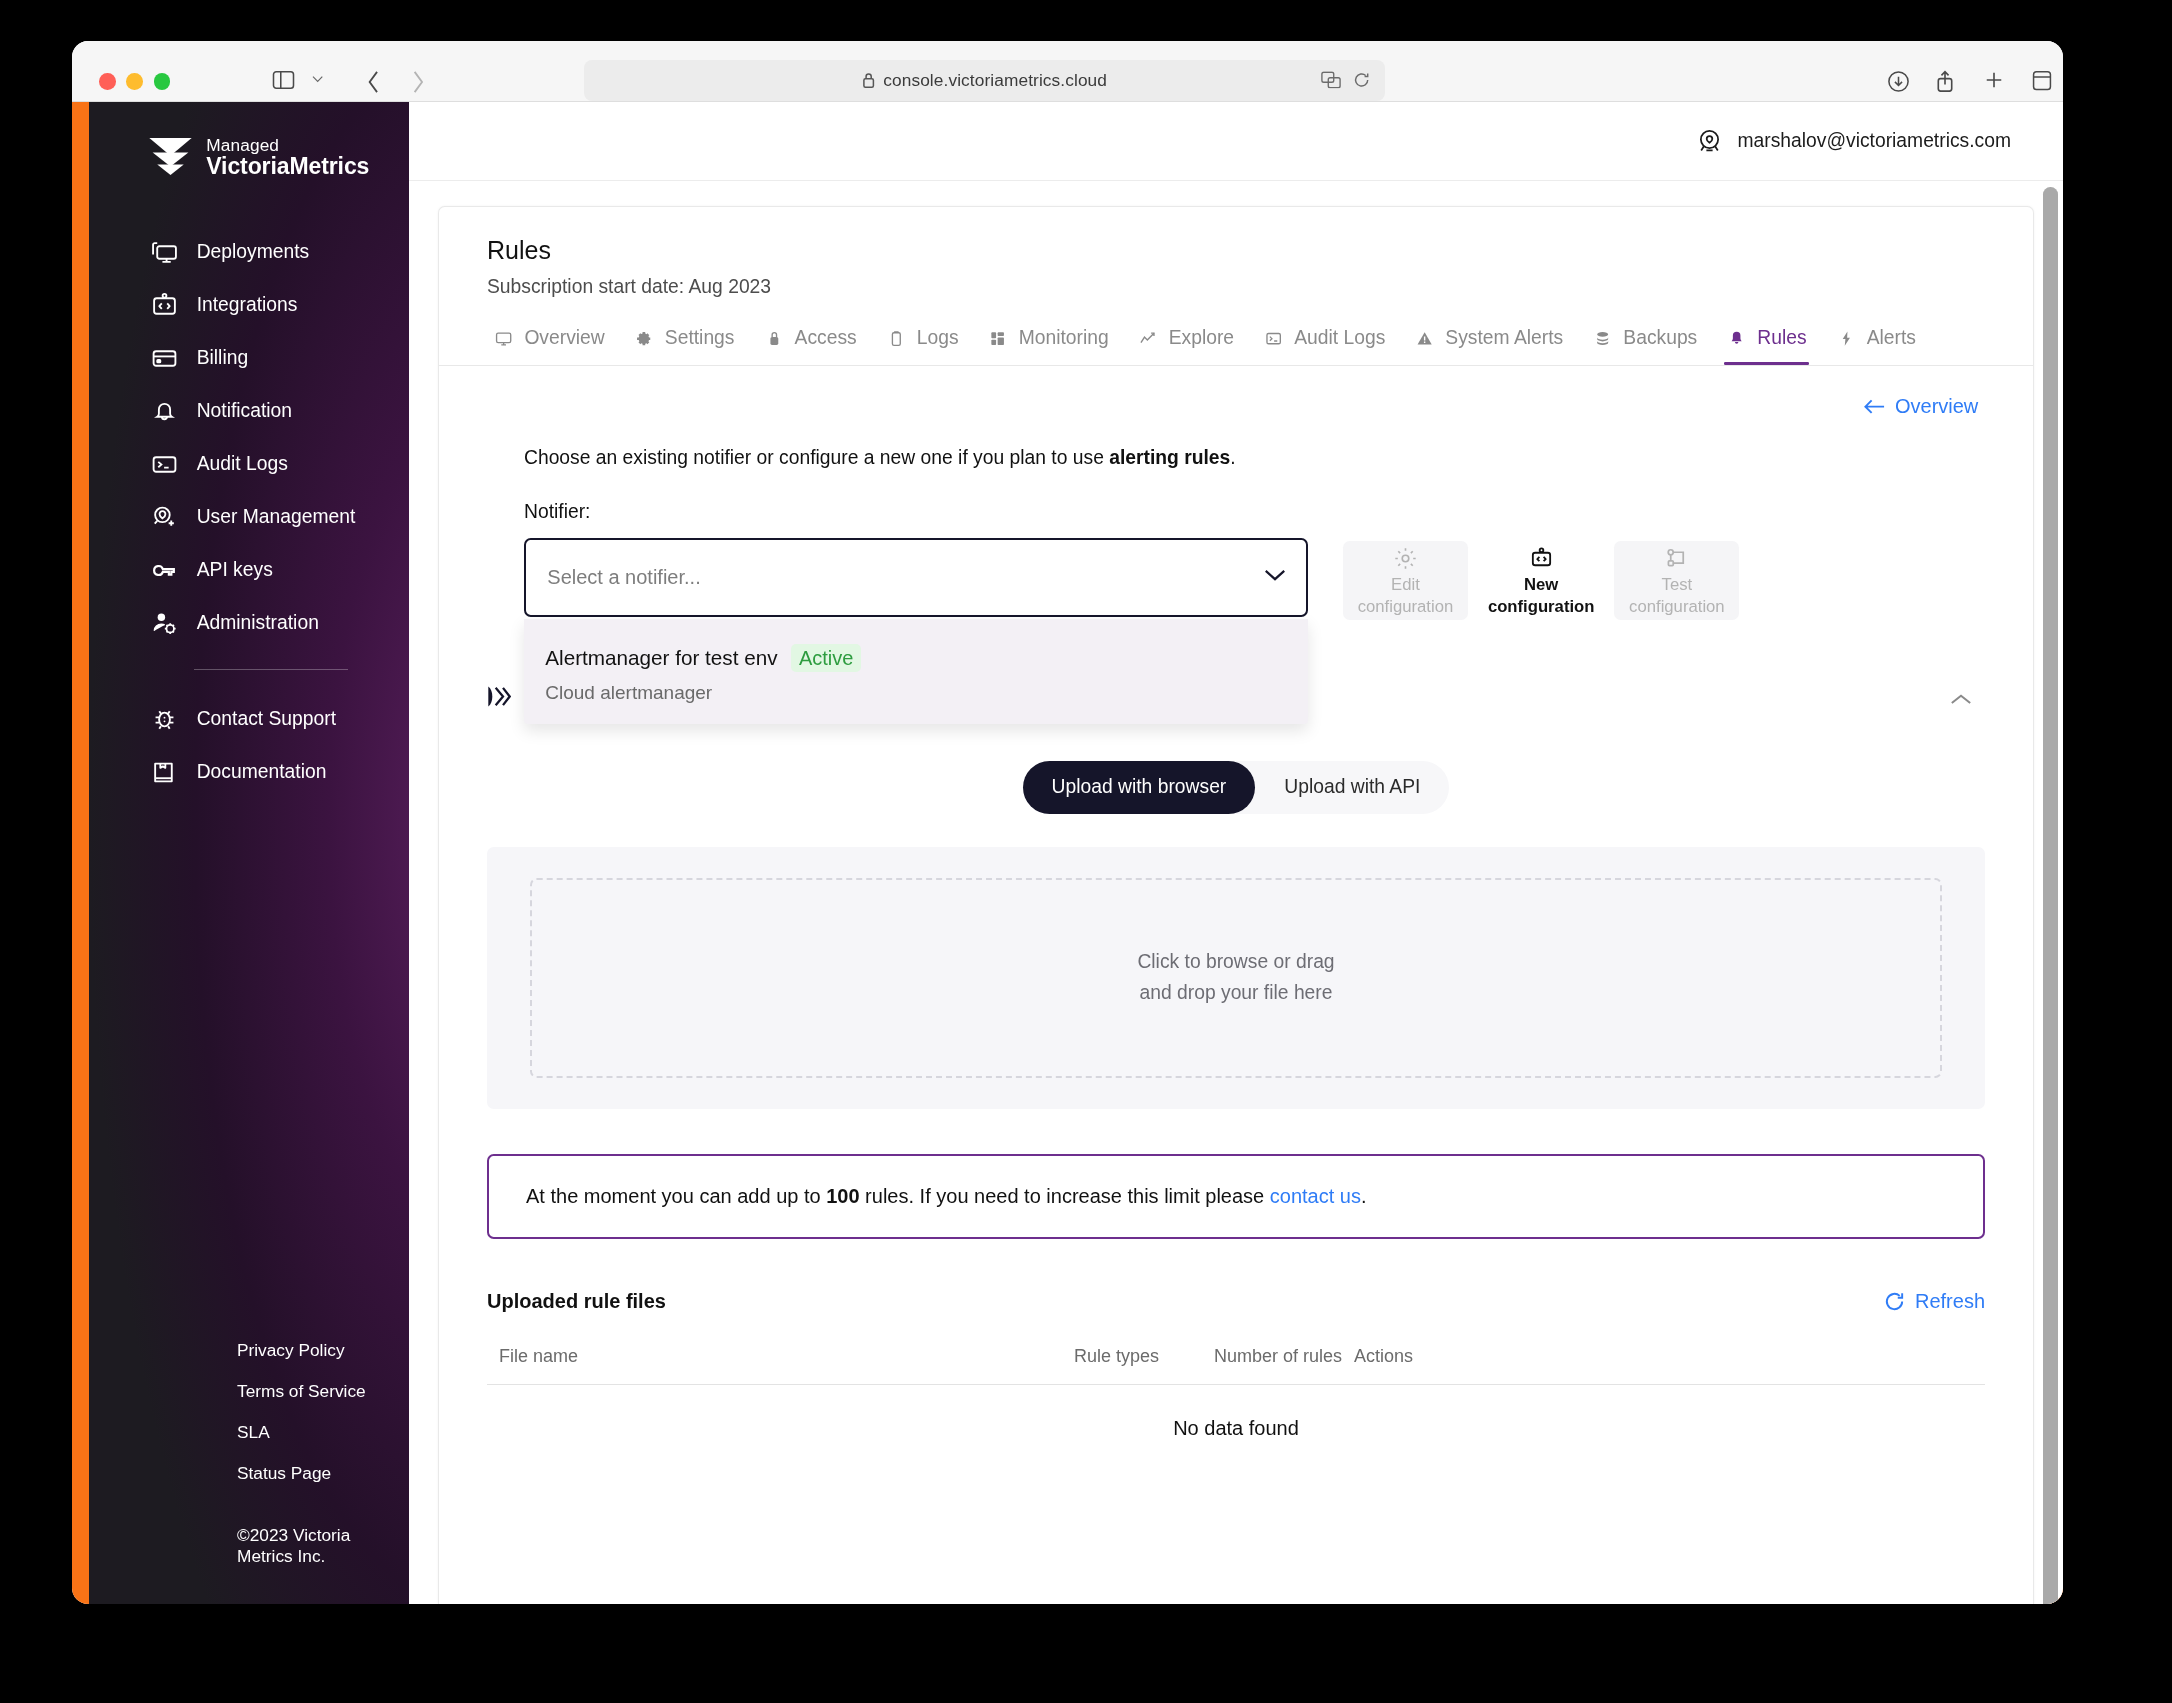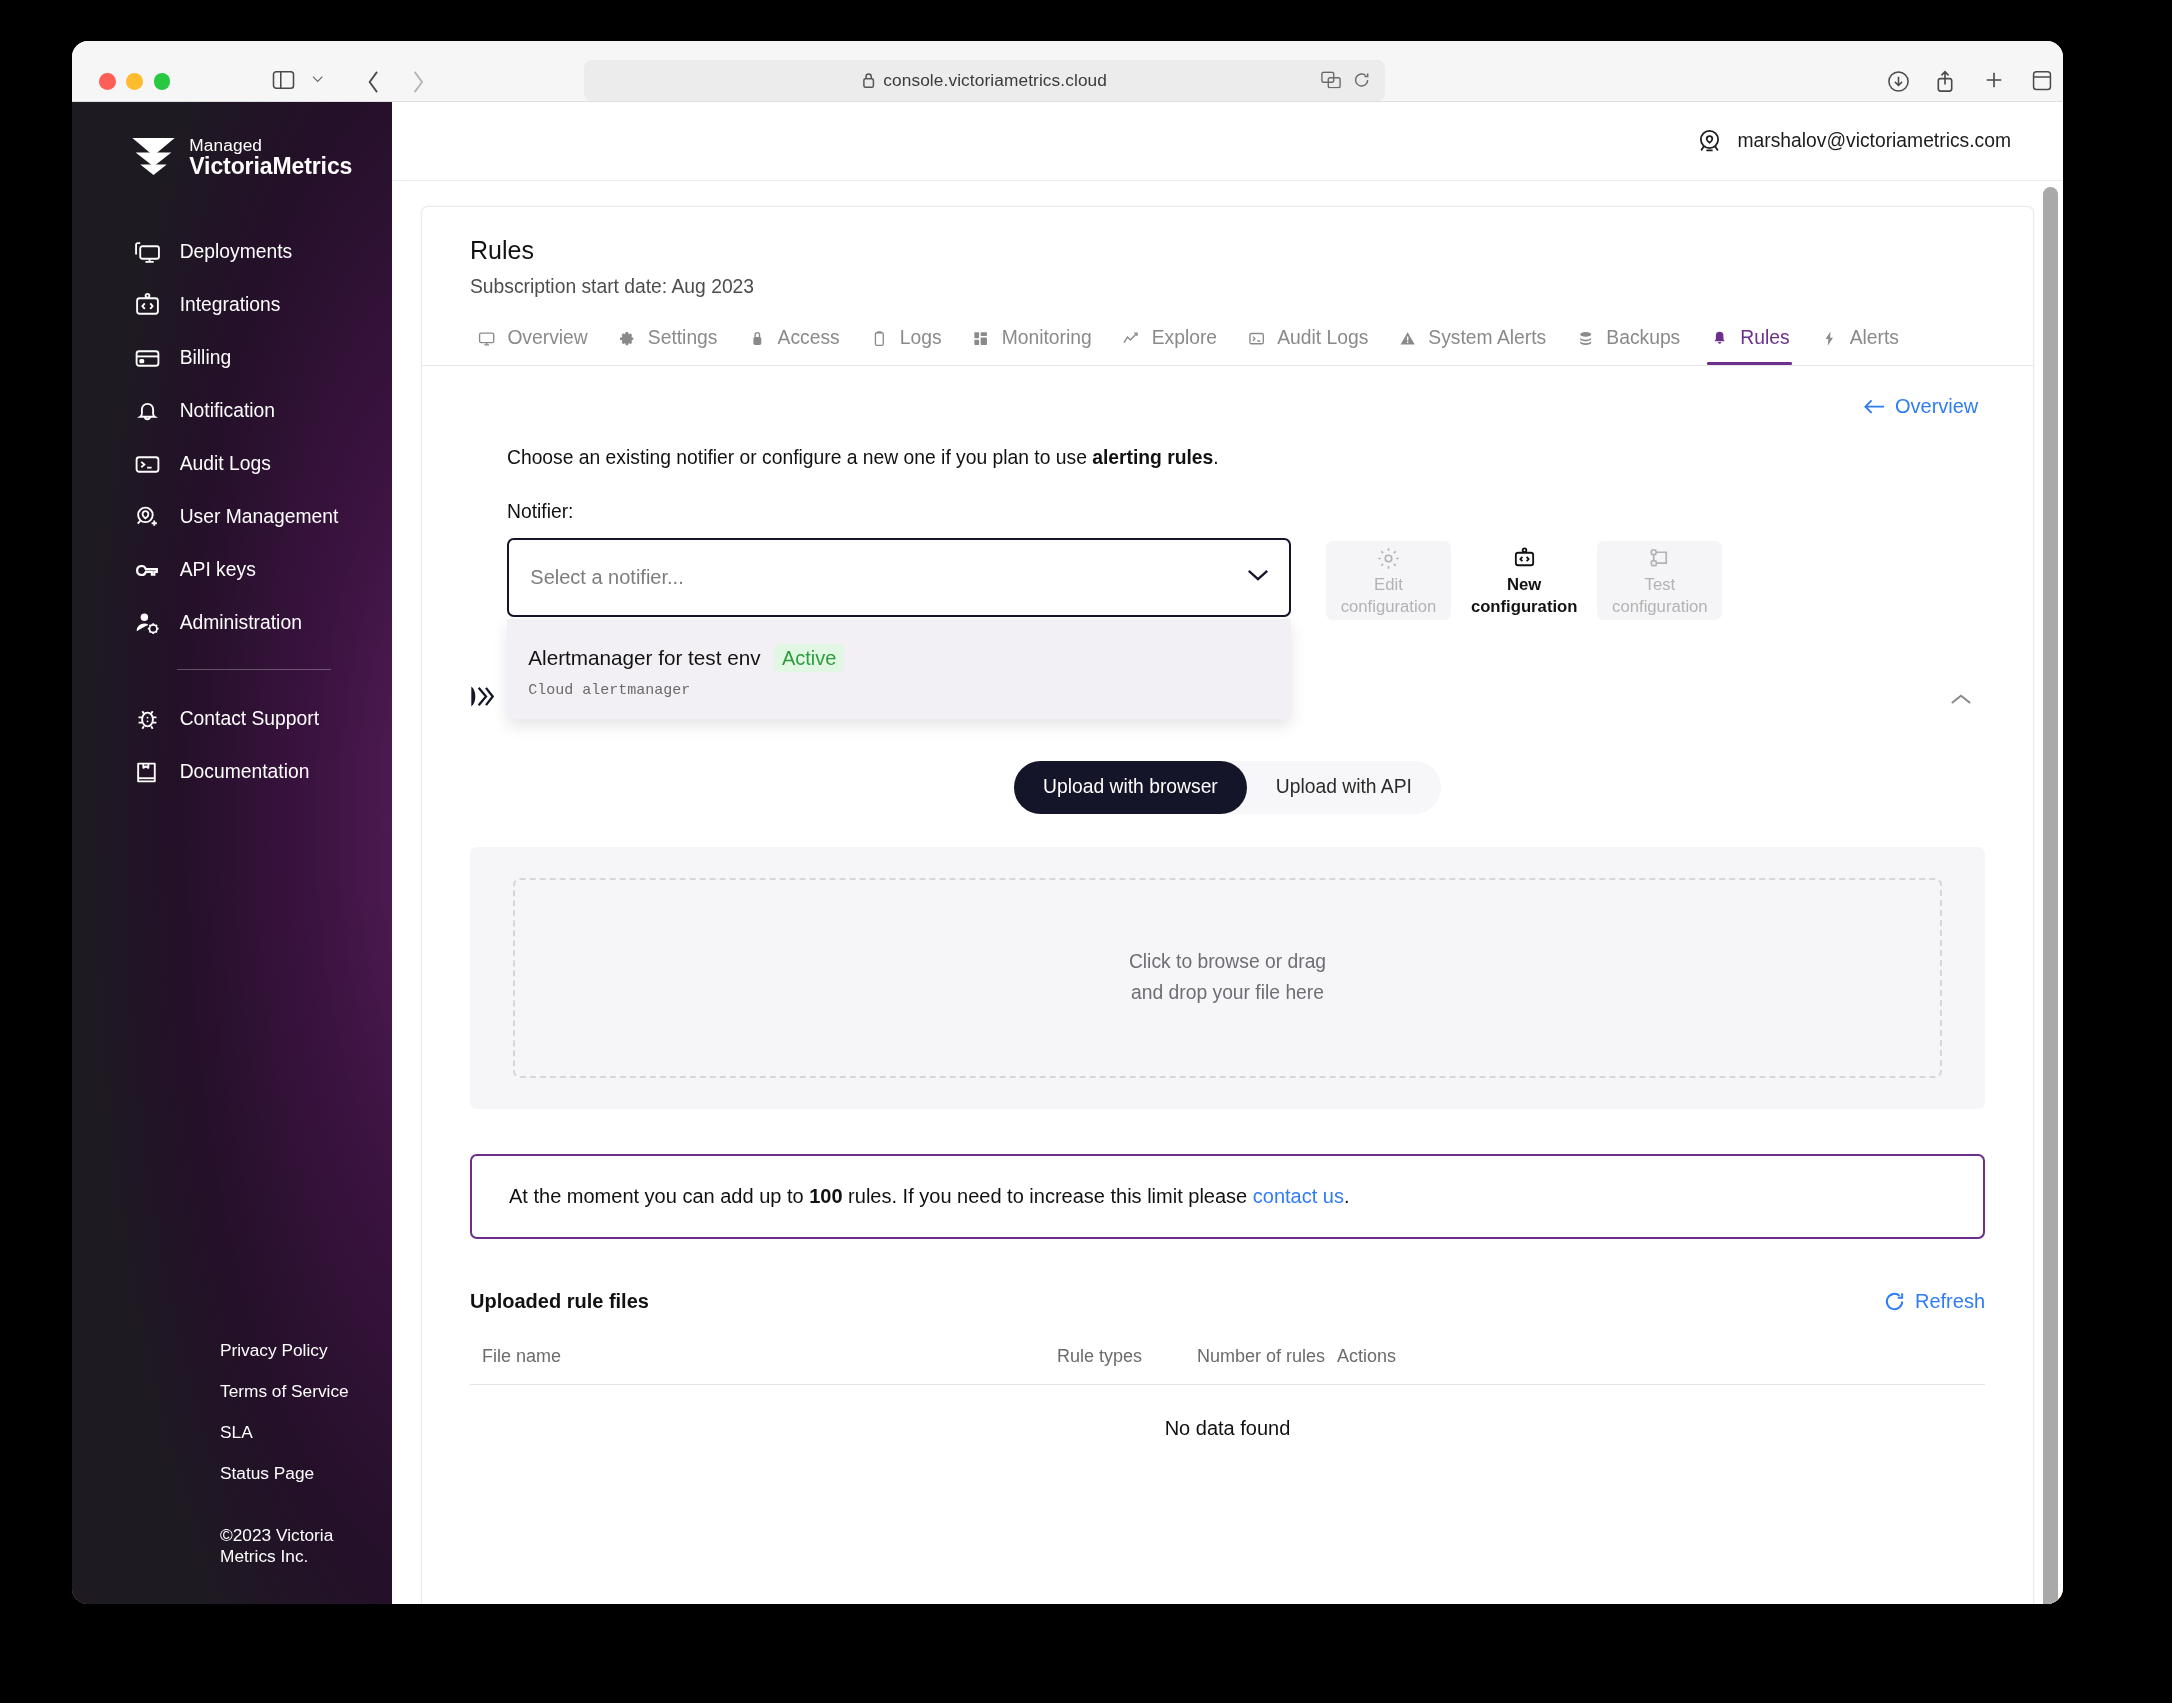--- a/index.html
+++ b/index.html
@@ -68,20 +68,21 @@
     display: flex; gap: 12px; align-items: center;
     color: #6b6b6b;
   }
 
   
   #app {
     position: relative;
     height: calc(100% - 61px);
     display: flex;
     background: #f97316;
+    padding-left: 17px;
   }
 
   
   #sidebar {
     width: 320px; flex: 0 0 320px;
     position: relative;
     background:
       radial-gradient(ellipse 150% 90% at 120% 48%, #5a1f5e 0%, #3b1340 30%, #241029 58%, #1d1b21 80%),
       linear-gradient(160deg, #23212a 0%, #241a2c 40%, #3d1841 100%);
     color: #fff;
@@ -227,21 +228,21 @@
     padding: 25px 21.3px 20px 21.3px;
     z-index: 30;
   }
   .menu-opt-top { display: flex; align-items: center; gap: 13.3px; }
   .menu-opt-name { font-size: 20.7px; color: #121212; font-weight: 500; }
   .menu-opt-badge {
     font-size: 20px; color: #2d9c3f;
     background: #e2f7e3; border-radius: 5px;
     padding: 2.7px 8px;
   }
-  .menu-opt-sub { font-size: 15px; color: #6a6a6a; margin-top: 9.3px; font-family: Liberation Mono, monospace; }
+  .menu-opt-sub { font-size: 19px; color: #6a6a6a; margin-top: 9.3px; }
 
   #cfg-buttons { display: flex; gap: 10.7px; margin-left: 35px; padding-top: 2.7px; }
   .cfg-btn {
     width: 125px; height: 79px;
     border-radius: 6.7px;
     display: flex; flex-direction: column;
     align-items: center; justify-content: center;
     gap: 2.7px; cursor: pointer;
     font-size: 16.7px; line-height: 1.16; text-align: center;
   }

